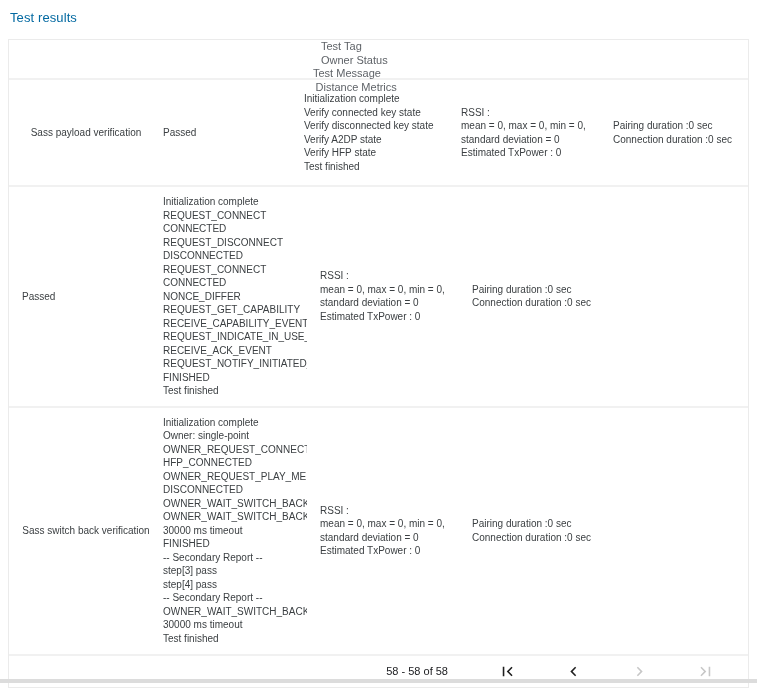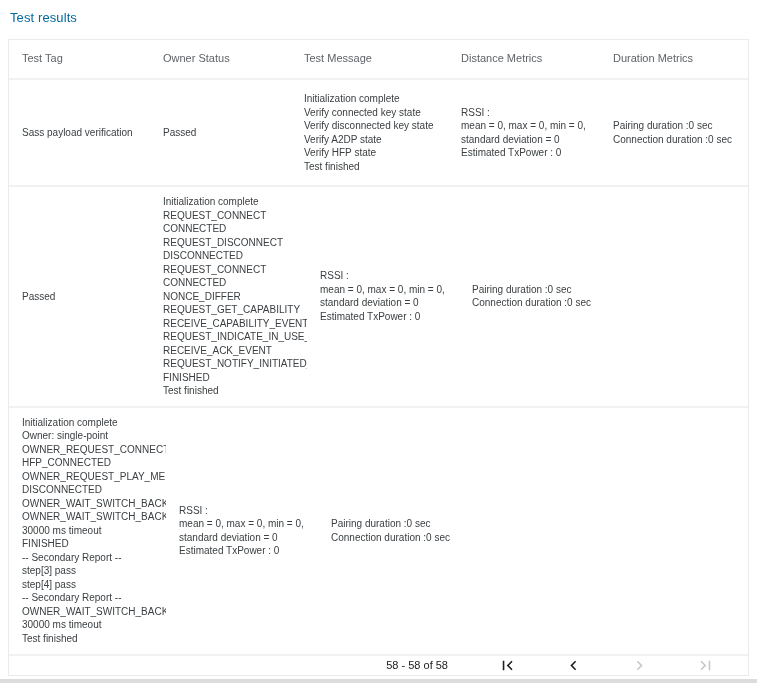--- a/index.html
+++ b/index.html
@@ -22,21 +22,21 @@
     width: 741px;
     border: 1px solid #ebebeb;
     background: #fff;
   }
   .t-row {
     display: flex;
     align-items: center;
     width: 100%;
   }
   .t-row + .t-row { border-top: 2px solid #f1f1f1; }
-  .header-row { height: 38px; }
+  .header-row { height: 38px; flex-direction: column; }
   .header-row .cell {
     color: #5f6368;
     font-size: 11px;
     font-weight: 400;
   }
   .cell {
     padding-left: 13px;
     font-size: 10px;
     line-height: 13.5px;
     flex: 0 0 auto;
@@ -46,23 +46,23 @@
   .col-status   { width: 141px; }
   .col-message  { width: 157px; }
   .col-distance { width: 152px; }
   .col-duration { flex: 1 1 auto; width: auto; }
   .row-1 { min-height: 107px; }
   .row-2 { min-height: 212px; }
   .row-3 { min-height: 248px; }
   .data-row .cell { padding-top: 8px; padding-bottom: 8px; }
   .msg   { white-space: pre-wrap; }
   .metrics { white-space: pre; }
-  .wrapcell { white-space: normal; }
+  .wrapcell { white-space: normal; text-align: center; }
   .pagination-row {
-    height: 21px;
+    height: 33px;
     border-top: 2px solid #f1f1f1;
     display: flex;
     align-items: center;
     justify-content: flex-end;
     padding-right: 10px;
   }
   .range-label {
     font-size: 11px;
     color: #202124;
     margin-right: 26px;
@@ -141,20 +141,21 @@
 Test finished</div>
     <div class="cell col-distance metrics">RSSI :
 mean = 0, max = 0, min = 0,
 standard deviation = 0
 Estimated TxPower : 0</div>
     <div class="cell col-duration metrics">Pairing duration :0 sec
 Connection duration :0 sec</div>
   </div>
 
   <div class="t-row data-row row-3">
+    <div class="cell col-tag wrapcell">Sass switch back verification</div>
     <div class="cell col-message msg">Initialization complete
 Owner: single-point
 OWNER_REQUEST_CONNECT
 HFP_CONNECTED
 OWNER_REQUEST_PLAY_MED
 DISCONNECTED
 OWNER_WAIT_SWITCH_BACK
 OWNER_WAIT_SWITCH_BACK
 30000 ms timeout
 FINISHED

